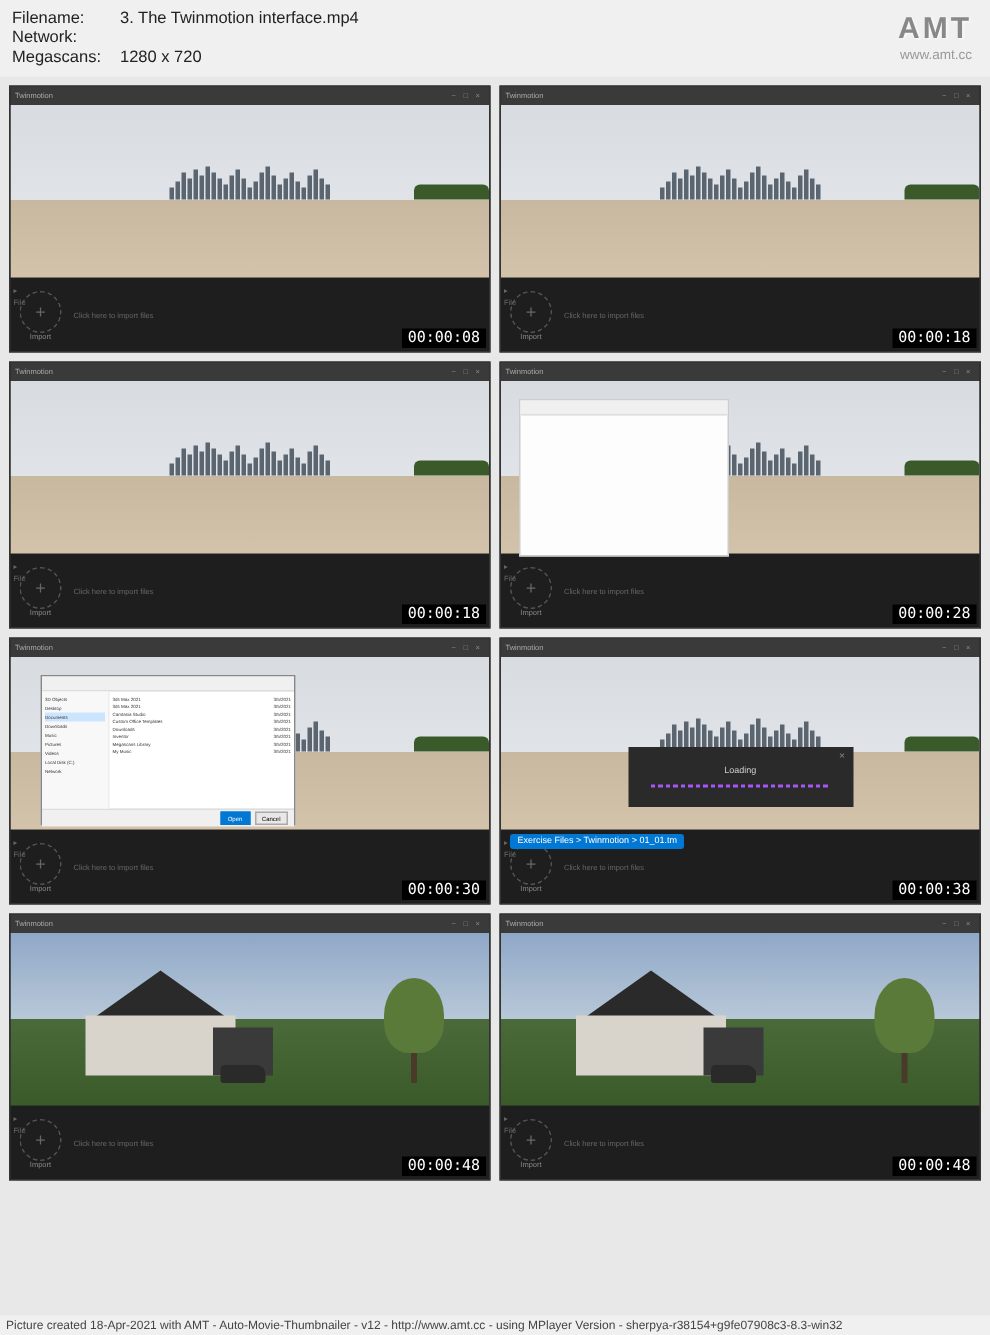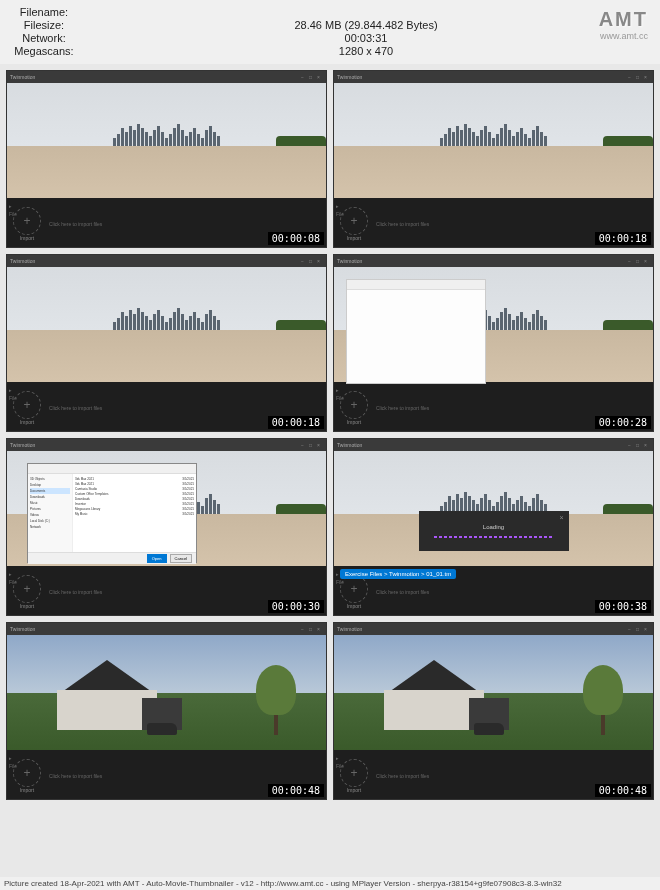--- a/index.html
+++ b/index.html
@@ -8,21 +8,20 @@
   height: 890px;
   font-family: Arial, sans-serif;
   background: #e8e8e8;
   position: relative;
 }
 .metadata {
   padding: 6px 8px;
   font-size: 11px;
   color: #222;
   background: #f0f0f0;
-  text-align: center;
 }
 .metadata-row { display: flex; margin-bottom: 1px; }
 .metadata-label { width: 72px; font-weight: normal; }
 .metadata-value { flex: 1; }
 .watermark {
   position: absolute;
   top: 8px; right: 12px;
   text-align: right;
 }
 .watermark-logo {
@@ -211,32 +210,28 @@
 <body>
 
 <div class="watermark">
   <div class="watermark-logo">AMT</div>
   <div class="watermark-url">www.amt.cc</div>
 </div>
 
 <div class="metadata">
   <div class="metadata-row">
       <span class="metadata-label">Filename:</span>
-    </div>
-  <div class="metadata-row">
-      <span class="metadata-label">Filesize:</span>
-      <span class="metadata-value">28.46 MB (29.844.482 Bytes)</span>
+      <span class="metadata-value">3. The Twinmotion interface.mp4</span>
     </div>
   <div class="metadata-row">
       <span class="metadata-label">Network:</span>
-      <span class="metadata-value">00:03:31</span>
     </div>
   <div class="metadata-row">
       <span class="metadata-label">Megascans:</span>
-      <span class="metadata-value">1280 x 470</span>
+      <span class="metadata-value">1280 x 720</span>
     </div>
 </div>
 
 <div class="grid" id="grid">
     <div class="thumb">
       <div class="thumb-titlebar">
     <span class="thumb-titlebar-text">Twinmotion</span>
     <div class="thumb-titlebar-controls">
       <span>−</span>
       <span>□</span>

